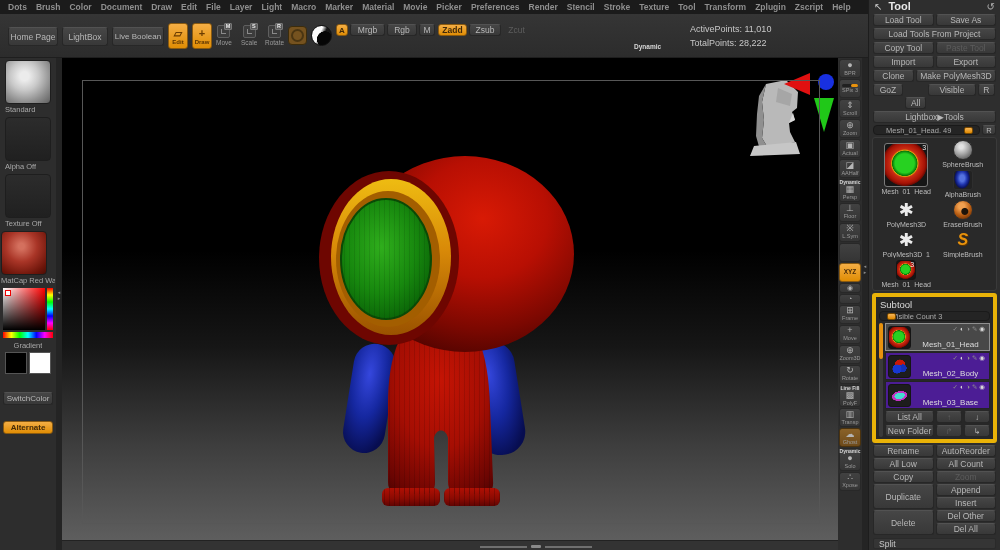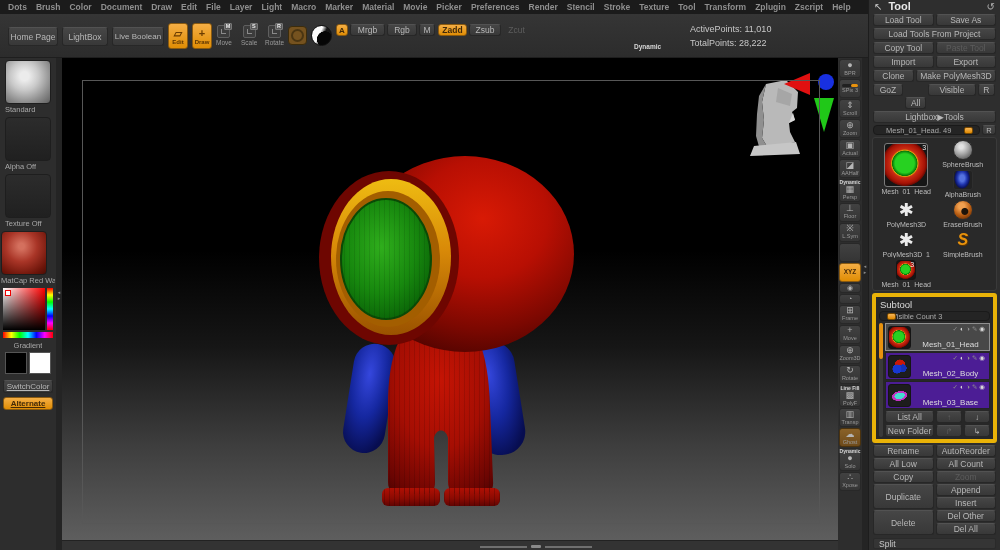--- a/index.html
+++ b/index.html
@@ -48,21 +48,21 @@
   .thumb-dots .side-thumb { background:radial-gradient(circle 2.5px at 26% 22%, #fff 0 2.5px, transparent 3px),radial-gradient(circle 2.5px at 17% 38%, #fff 0 2.5px, transparent 3px),radial-gradient(circle 2.5px at 20% 55%, #fff 0 2.5px, transparent 3px),radial-gradient(circle 2.5px at 32% 68%, #fff 0 2.5px, transparent 3px),radial-gradient(circle 2.5px at 48% 74%, #fff 0 2.5px, transparent 3px),radial-gradient(circle 2.5px at 65% 73%, #fff 0 2.5px, transparent 3px),radial-gradient(circle 2.5px at 80% 64%, #fff 0 2.5px, transparent 3px),#2a2a2a; }
   .thumb-blank .side-thumb { background:linear-gradient(#2c2c2c,#202020); }
   .thumb-redwax .side-thumb { background:radial-gradient(circle at 44% 34%, #d4705e 0 8%, #a93527 42%, #6d150a 80%, #4a0d05 100%); }
   #color-picker { position:relative; width:50px; height:50px; margin-bottom:2px; }
   #sv-square { position:absolute; left:0; top:0; width:42px; height:42px; background:linear-gradient(to bottom, rgba(0,0,0,0), #000), linear-gradient(to right, #fff, #f00); }
   #hue-v { position:absolute; right:0; top:0; width:6px; height:42px; background:linear-gradient(#f00,#ff0,#0f0,#0ff,#00f,#f0f,#f00); }
   #hue-h { position:absolute; left:0; bottom:0; width:50px; height:6px; background:linear-gradient(to right,#f00,#ff0,#0f0,#0ff,#00f,#f0f,#f00); }
   #picker-marker { position:absolute; left:2px; top:2px; width:6px; height:6px; background:#fff; border:1px solid #e00; }
   #swatches { display:flex; gap:2px; margin:2px 0; }
   .swatch { width:22px; height:22px; border:1px solid #555; }
-  .side-btn { width:50px; height:13px; margin-top:4px; font-size:8px;text-decoration:underline; }
+  .side-btn { width:50px; height:13px; margin-top:16px; font-size:8px; }
 
   
   #canvas { position:absolute; left:62px; top:58px; width:776px; height:482px; background:linear-gradient(180deg,#000 0%,#000 40%,#161616 60%,#3d3d3d 80%,#5e5e5e 100%); overflow:hidden; }
   #doc-border { position:absolute; left:20px; top:22px; right:18px; bottom:16px; border:1px solid #575757; pointer-events:none; }
   #ldiv,#rdiv { position:absolute; top:58px; width:6px; height:492px; background:#242424; }
   #ldiv { left:56px; } #rdiv { left:862px; }
   .div-arrows { position:absolute; left:0; width:6px; text-align:center; font-size:5px; color:#8a8a8a; line-height:5px; }
   #bottomstrip { position:absolute; left:62px; top:540px; width:776px; height:10px; background:#333; border-top:1px solid #222; }
   #tray-handle { position:absolute; left:418px; top:4px; width:112px; display:flex; align-items:center; gap:4px; }
   #tray-handle .bar { height:2px; background:#6f6f6f; flex:1; }

